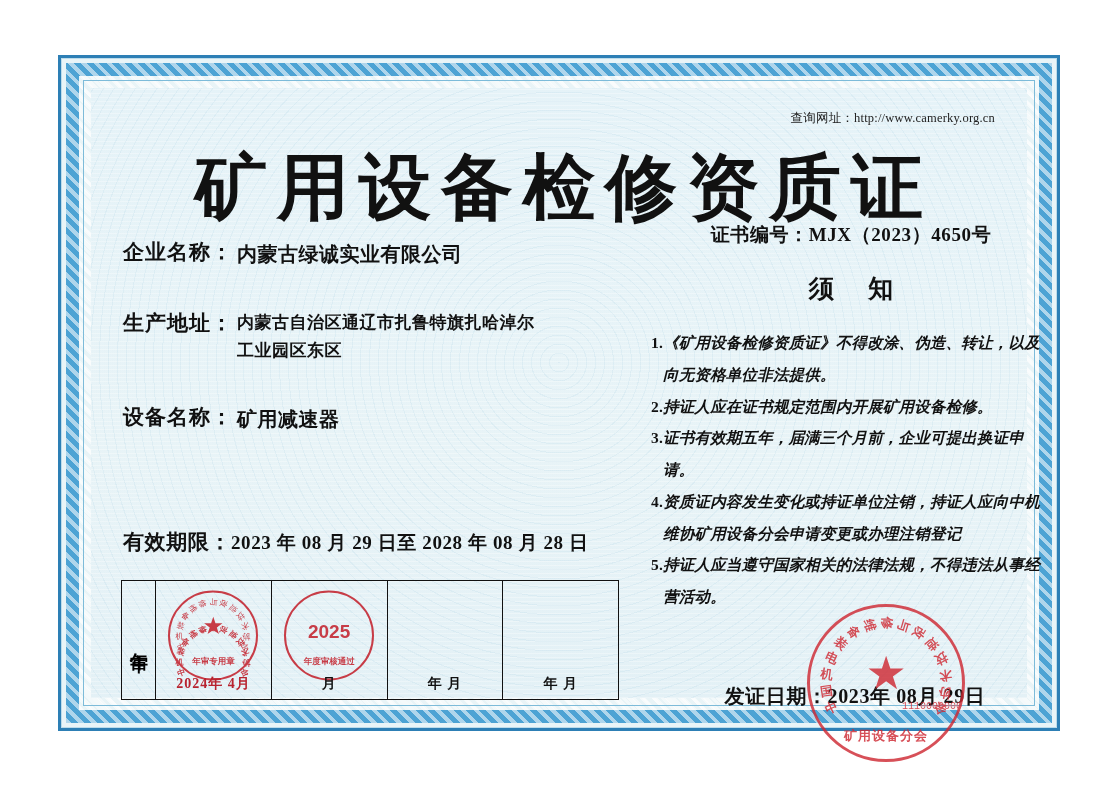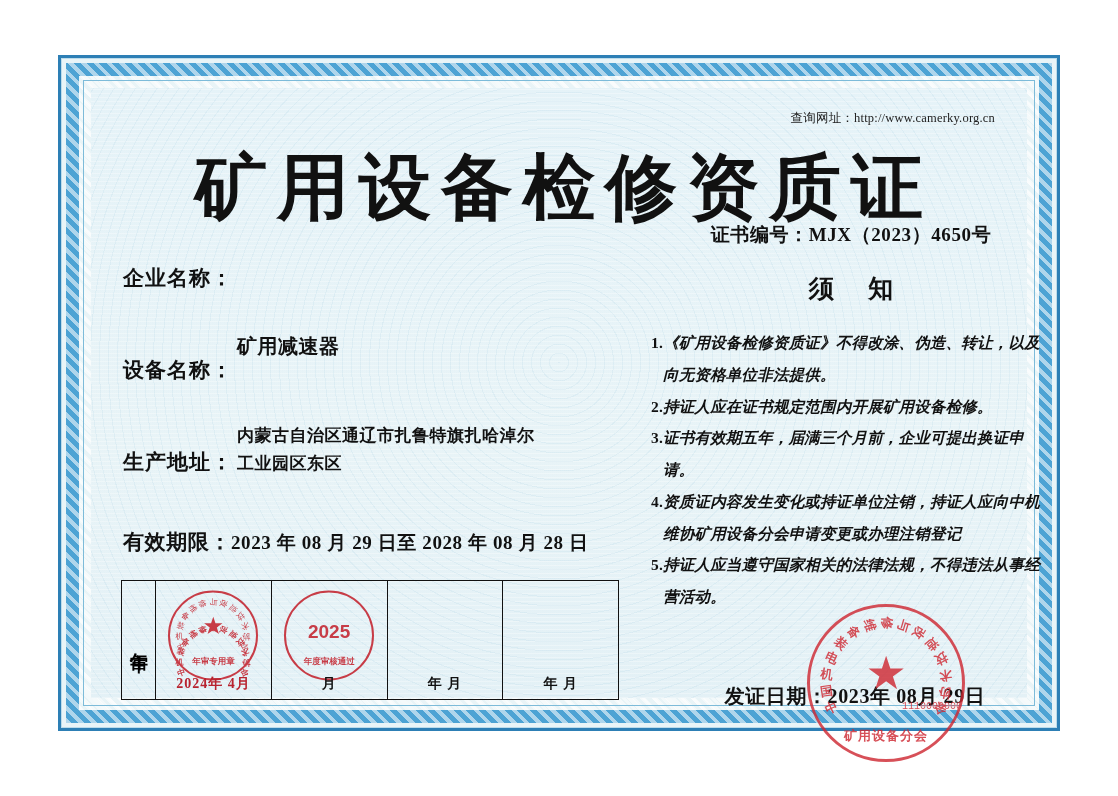--- a/index.html
+++ b/index.html
@@ -124,21 +124,20 @@
     align-items: flex-start;
     margin-bottom: 38px;
   }
   .field-label {
     font-size: 21px;
     font-weight: bold;
     color: #111;
     white-space: nowrap;
     letter-spacing: 1px;
     flex: 0 0 auto;
-    margin-top: 26px;
   }
   .field-value {
     font-size: 17px;
     font-weight: bold;
     color: #111;
     line-height: 1.65;
     margin-left: 4px;
     letter-spacing: 0.5px;
   }
   .field-value.large {
@@ -388,31 +387,32 @@
       <div class="guilloche"></div>
 
       <div class="url-line">查询网址：http://www.camerky.org.cn</div>
 
       <div class="cert-title">矿用设备检修资质证</div>
 
       <div class="left-col">
 
         <div class="field">
           <div class="field-label">企业名称：</div>
-        </div>
-
-        <div class="field">
-          <div class="field-label">设备名称：</div>
-          <div class="field-value large">矿用减速器</div>
+          <div class="field-value large">内蒙古绿诚实业有限公司</div>
         </div>
 
         <div class="field">
           <div class="field-label">生产地址：</div>
           <div class="field-value" style="white-space:pre-line;">内蒙古自治区通辽市扎鲁特旗扎哈淖尔
 工业园区东区</div>
+        </div>
+
+        <div class="field">
+          <div class="field-label">设备名称：</div>
+          <div class="field-value large">矿用减速器</div>
         </div>
 
       </div>
 
       <div class="validity">
         <span>有效期限：</span><span class="val">2023 年 08 月 29 日至 2028 年 08 月 28 日</span>
       </div>
 
       <div class="year-table">
         <div class="yt-head">

